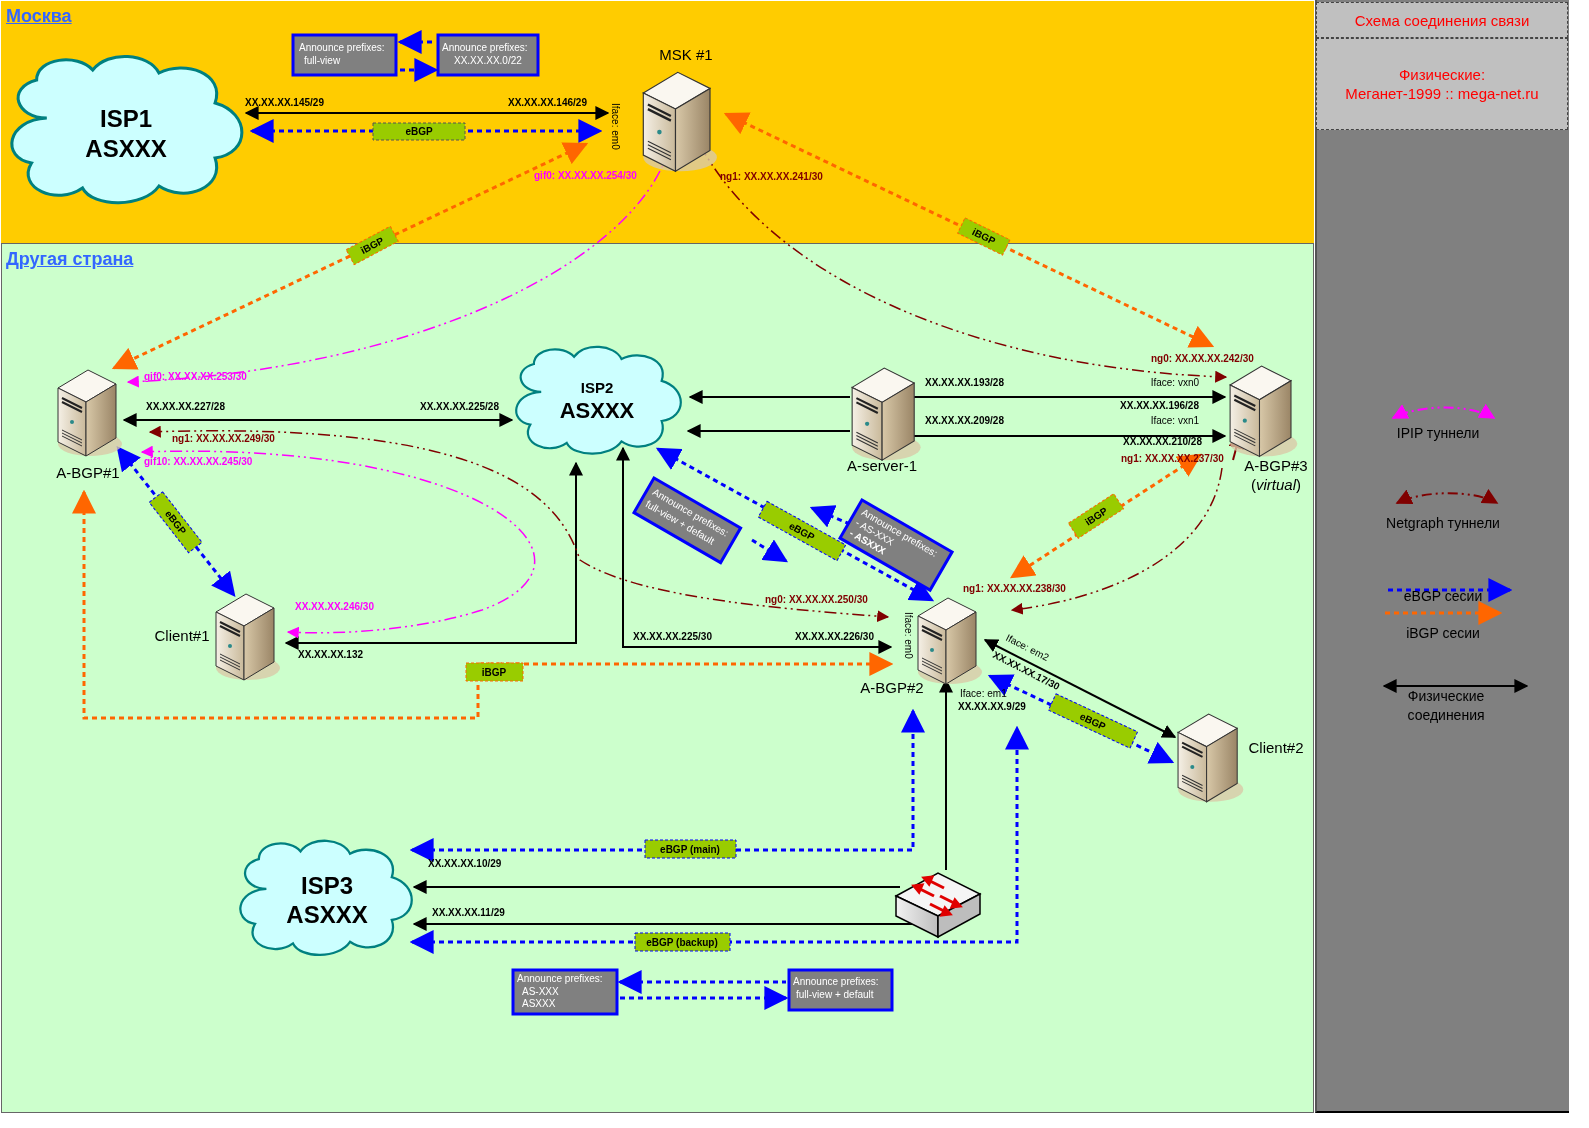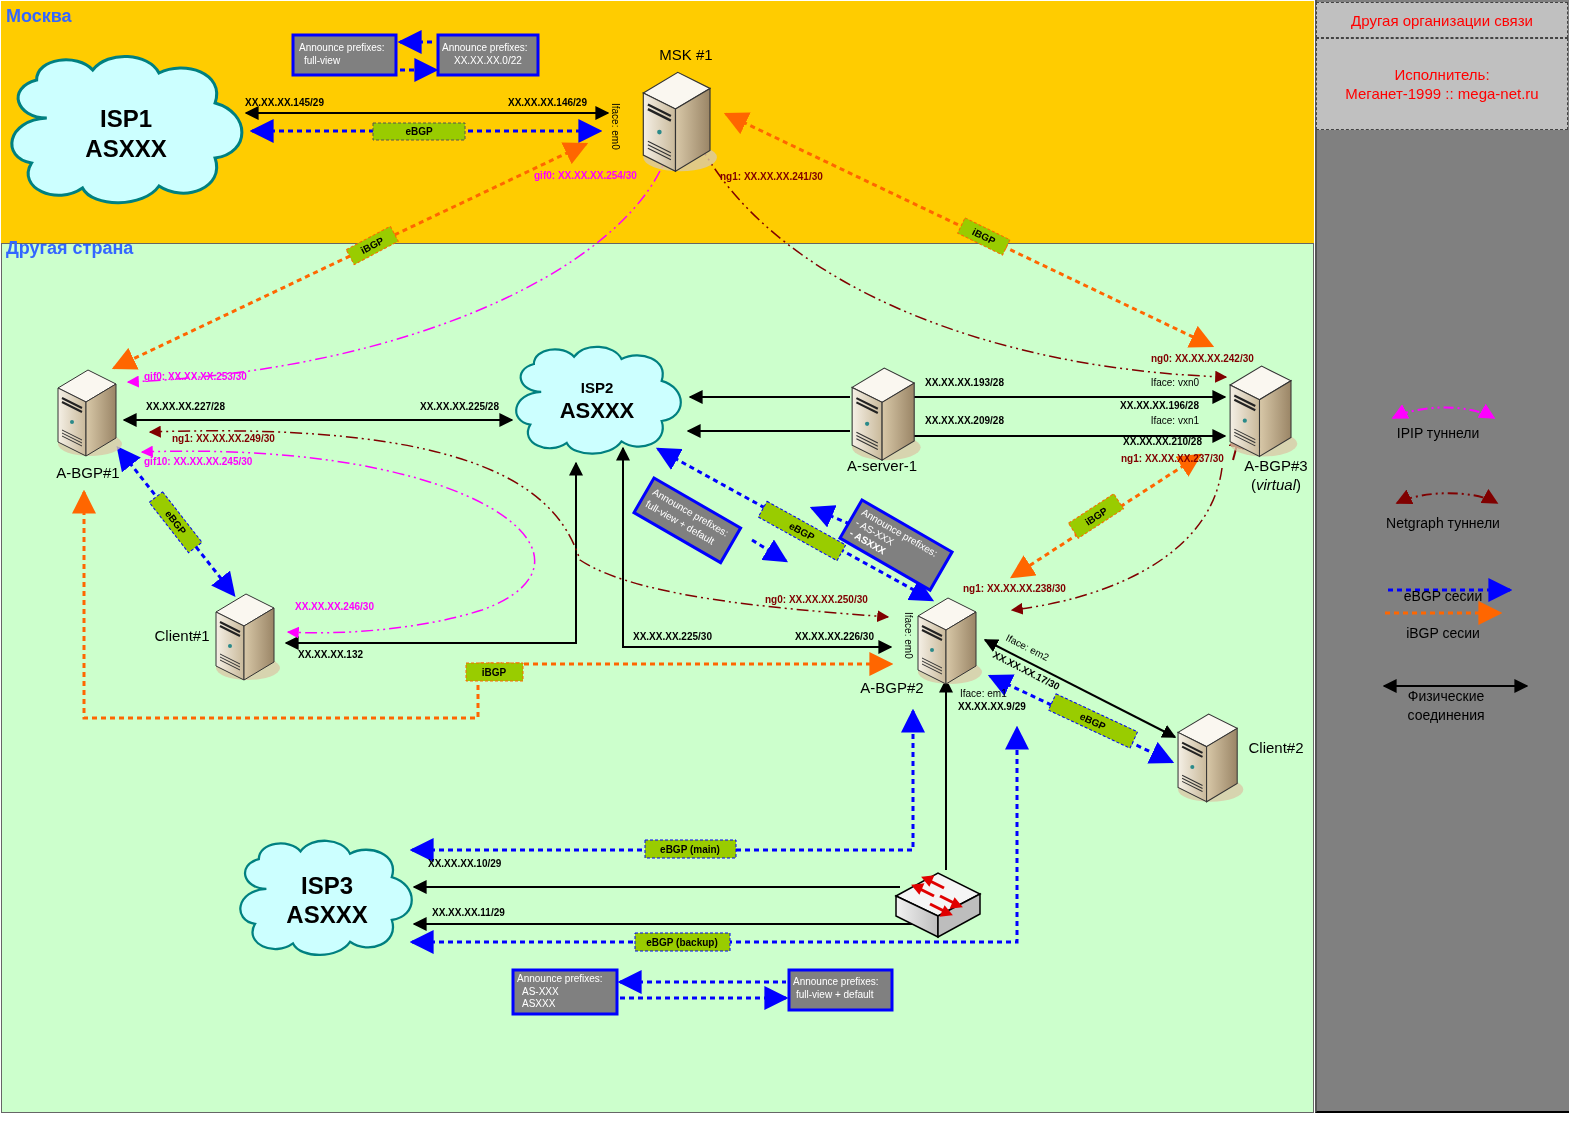--- a/index.html
+++ b/index.html
@@ -2,45 +2,45 @@
 <html><head>
 <meta charset="utf-8">
 <style>
   html, body { margin:0; padding:0; background:#ffffff; }
   body { width:1589px; height:1128px; position:relative; overflow:hidden; font-family:"Liberation Sans", sans-serif; }
   #zone-msk { position:absolute; left:1px; top:1px; width:1313px; height:242px; background:#ffcc00; }
   #zone-other { position:absolute; left:1px; top:243px; width:1311px; height:868px; background:#ccffcc; border:1px solid #666; }
   #sidebar { position:absolute; left:1315px; top:0; width:252px; height:1111px; background:#808080; border-left:2px solid #555; border-bottom:2px solid #000; }
   #title-box { position:absolute; left:1316px; top:2px; width:250px; height:34px; background:#c0c0c0; border:1px dashed #444; color:#ff0000; font-size:15px; display:flex; align-items:center; justify-content:center; }
   #author-box { position:absolute; left:1316px; top:38px; width:250px; height:90px; background:#c0c0c0; border:1px dashed #444; color:#ff0000; font-size:15px; display:flex; flex-direction:column; align-items:center; justify-content:center; line-height:19px; }
-  .zone-label { position:absolute; color:#3366ff; font-weight:bold; font-size:18px; }
+  .zone-label { position:absolute; color:#3366ff; font-weight:bold; font-size:18px;text-decoration:underline; }
   svg#diagram { position:absolute; left:0; top:0; }
   .lbl { font-family:"Liberation Sans", sans-serif; font-size:10px; font-weight:bold; }
   .lbl-n { font-family:"Liberation Sans", sans-serif; font-size:10px; }
   .node-name { font-family:"Liberation Sans", sans-serif; font-size:15px; fill:#000; }
   .cloud-text { font-family:"Liberation Sans", sans-serif; font-weight:bold; fill:#000; }
   .legend-text { font-family:"Liberation Sans", sans-serif; font-size:14px; fill:#000; }
   .ann-text { font-family:"Liberation Sans", sans-serif; font-size:10px; fill:#fff; }
   .tag-text { font-family:"Liberation Sans", sans-serif; font-size:10px; font-weight:bold; fill:#000; }
 </style>
 </head>
 <body>
 
 <div id="zone-msk"></div>
 <div id="zone-other"></div>
 <div id="sidebar"></div>
 <div id="title-box">
-    <span>Другая организации связи</span>
+    <span>Схема соединения связи</span>
   </div>
 <div id="author-box">
-  <span>Исполнитель:</span>
+  <span>Физические:</span>
   <span>Меганет-1999 :: mega-net.ru</span>
 </div>
 <div class="zone-label" style="left:6px;top:6px;">Москва</div>
-<div class="zone-label" style="left:6px;top:238px;">Другая страна</div>
+<div class="zone-label" style="left:6px;top:249px;">Другая страна</div>
 
 <svg id="diagram" width="1589" height="1128" xmlns="http://www.w3.org/2000/svg">
   <defs>
     <marker id="ah-black" viewBox="0 0 10 10" refX="9" refY="5" markerWidth="7" markerHeight="7" orient="auto-start-reverse">
         <path d="M0,0 L10,5 L0,10 z" fill="#000"></path>
       </marker>
     <marker id="ah-blue" viewBox="0 0 10 10" refX="9" refY="5" markerWidth="8" markerHeight="8" orient="auto-start-reverse">
         <path d="M0,0 L10,5 L0,10 z" fill="#0000ff"></path>
       </marker>
     <marker id="ah-orange" viewBox="0 0 10 10" refX="9" refY="5" markerWidth="8" markerHeight="8" orient="auto-start-reverse">

